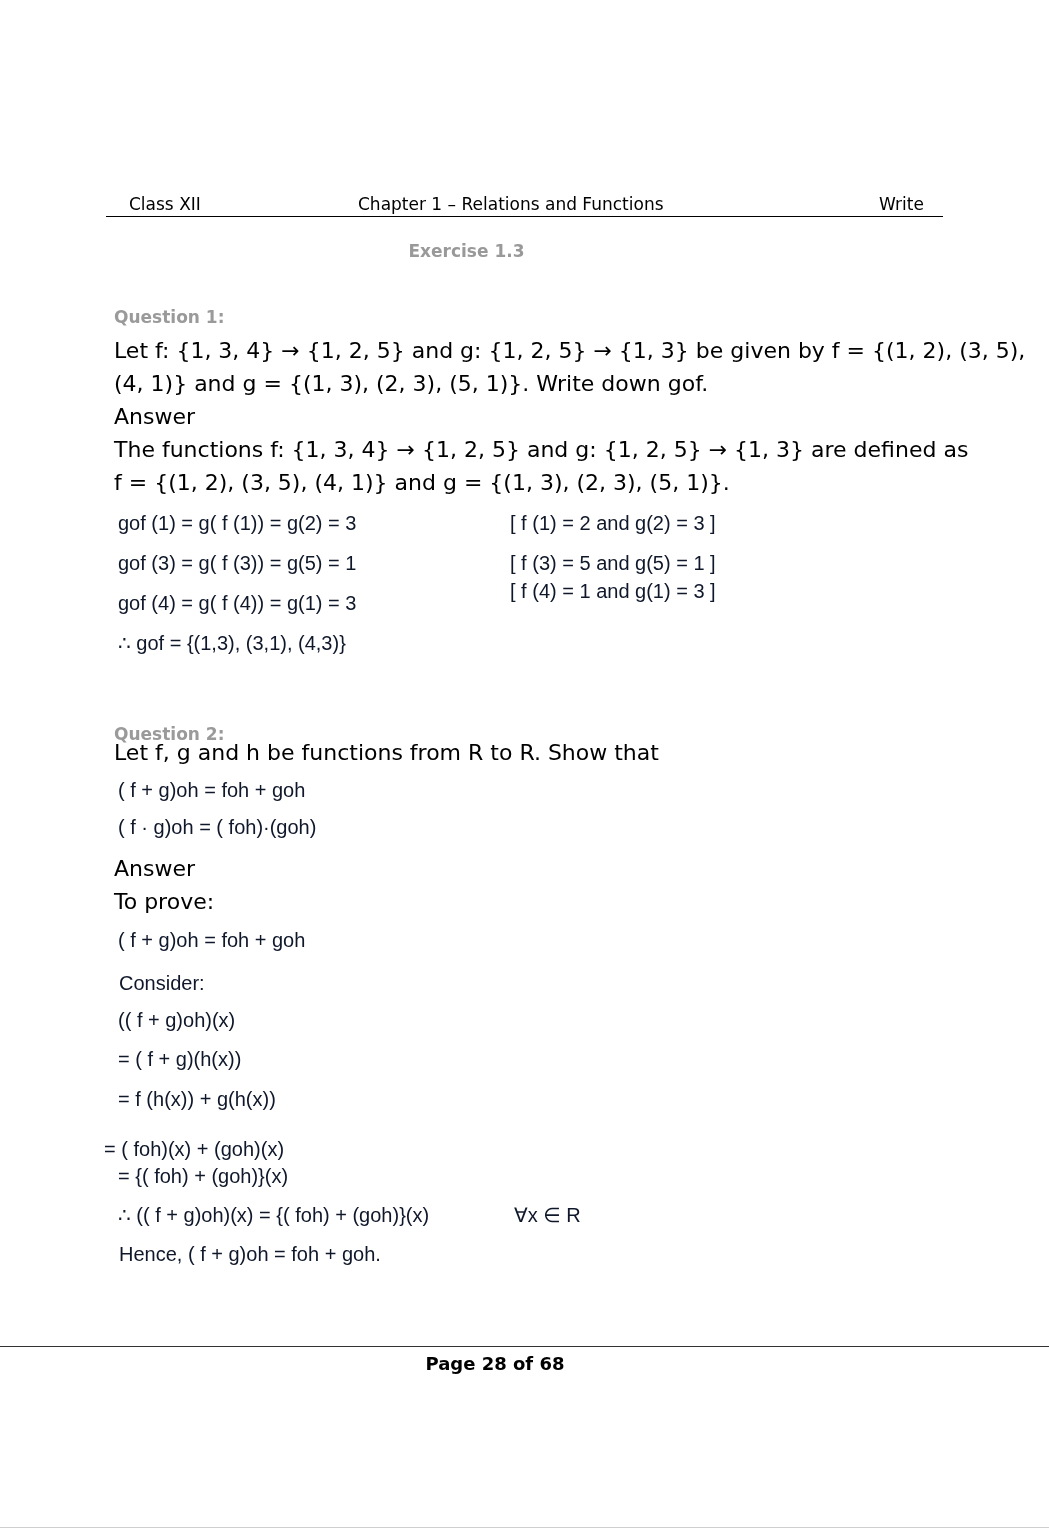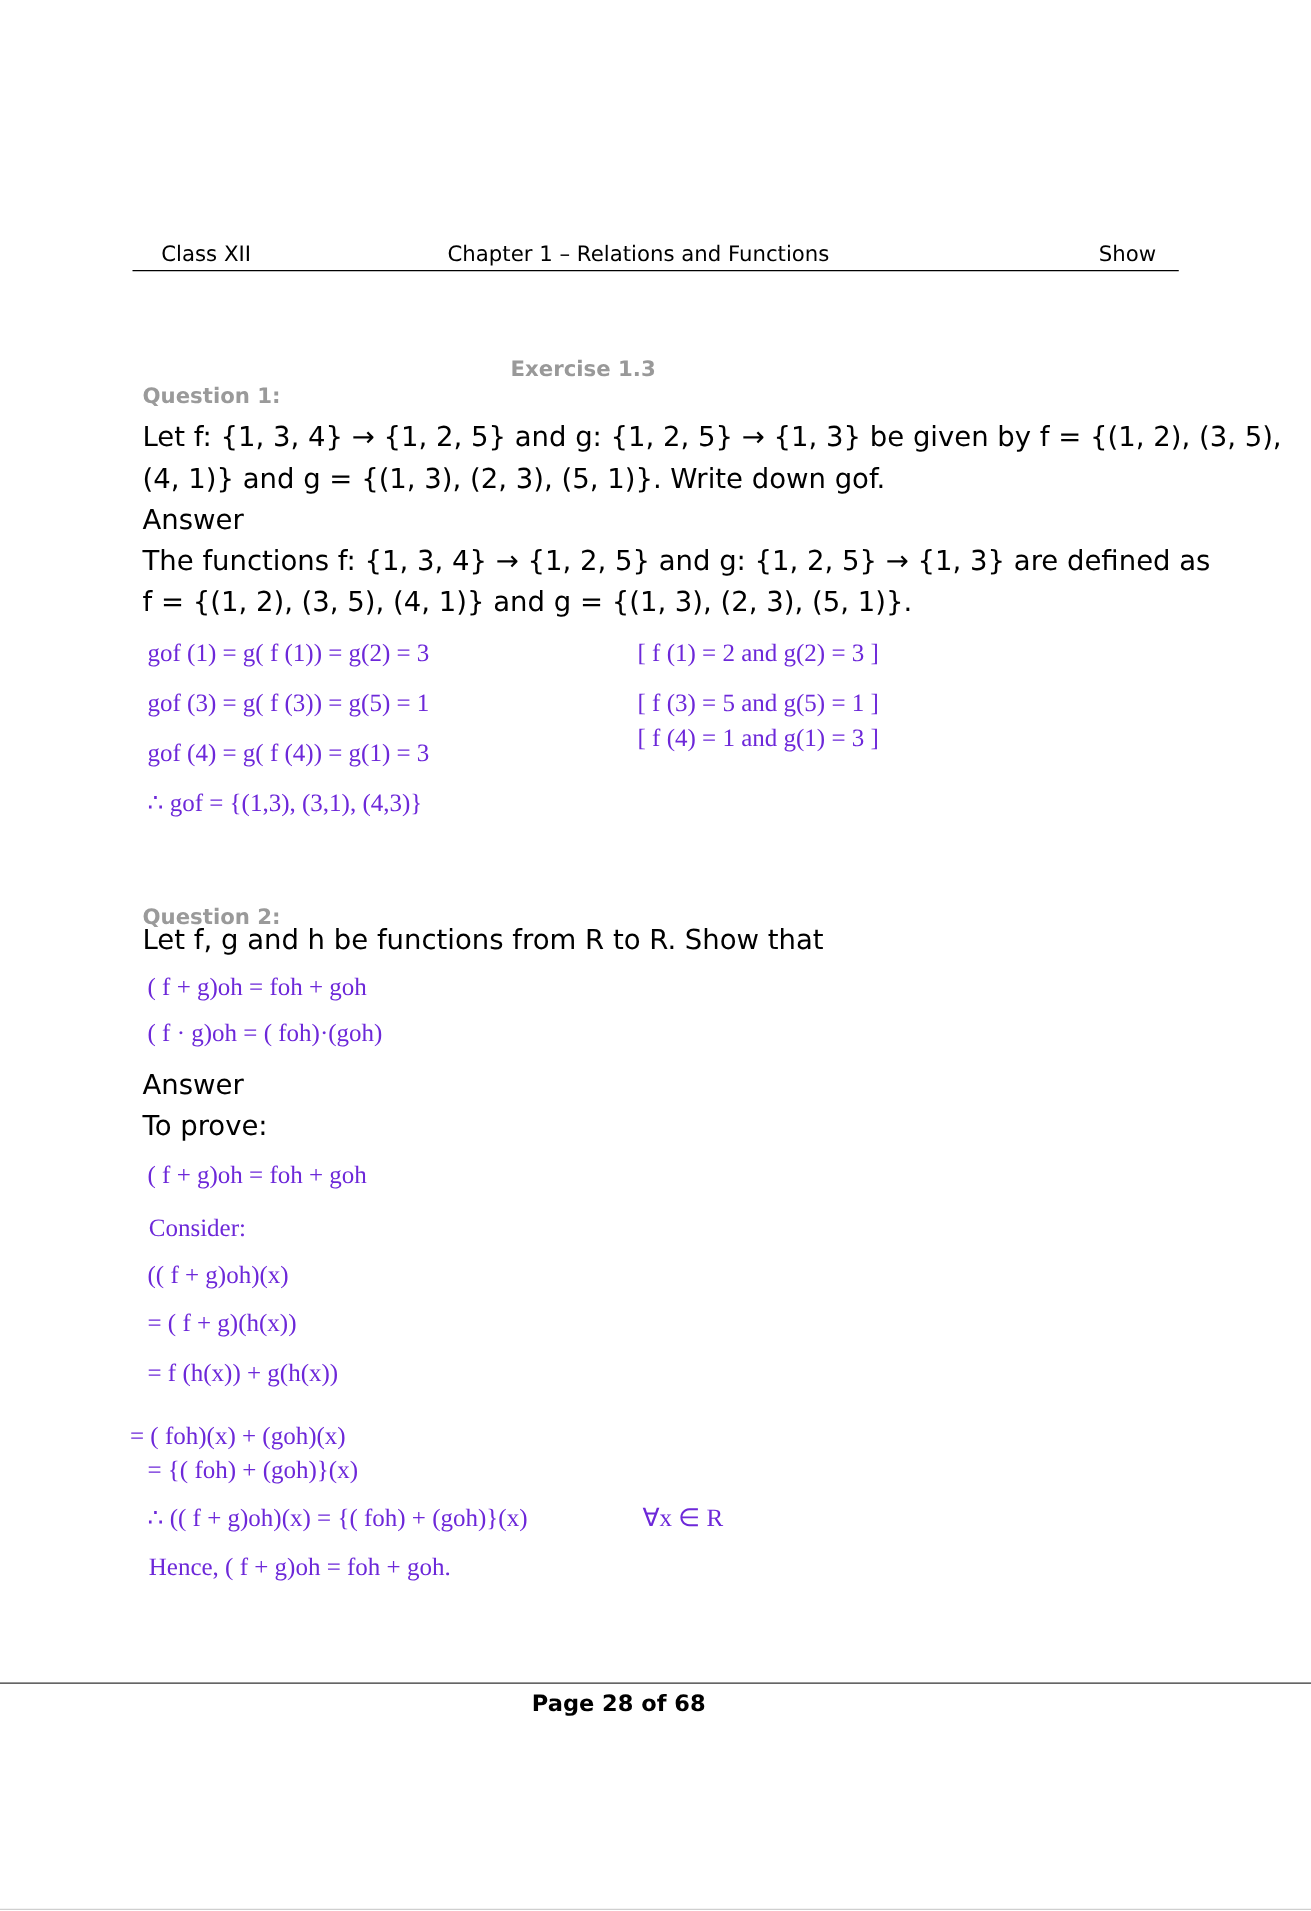--- a/index.html
+++ b/index.html
@@ -3,34 +3,34 @@
   <meta charset="utf-8">
   <style>
     html, body { margin: 0; padding: 0; }
     body {
       width: 1049px; height: 1529px; background: #ffffff; position: relative;
       font-family: "DejaVu Sans", sans-serif; color: #000; overflow: hidden;
     }
     .abs { position: absolute; }
     .hdr { top: 193px; font-size: 17px; line-height: 22px; }
     .hdr-line { left: 106px; top: 216px; width: 837px; height: 0; border-top: 1.5px solid #000; }
-    .exercise { top: 241px; left: 0; width: 933px; text-align: center; font-weight: bold; font-size: 17px; color: #999999; margin-top: 45px; }
+    .exercise { top: 241px; left: 0; width: 933px; text-align: center; font-weight: bold; font-size: 17px; color: #999999; }
     .qtitle { font-weight: bold; font-size: 17px; color: #9a9a9a; left: 114px; }
     .txt { left: 114px; font-size: 22px; line-height: 22px; white-space: nowrap; }
-    .math { font-family: Liberation Serif, serif; font-size: 20px; line-height: 26px; white-space: nowrap; color: #6d28d9; }
+    .math { font-family: Liberation Sans, sans-serif; font-size: 20px; line-height: 26px; white-space: nowrap; color: #0f172a; }
     .footer-line { left: 0; top: 1346px; width: 1049px; border-top: 1.5px solid #333; }
     .footer { top: 1353px; left: 0; width: 990px; text-align: center; font-weight: bold; font-size: 18px; }
     .bottom-line { left: 0; top: 1527px; width: 1049px; border-top: 1px solid #cfcfcf; }
   </style>
 </head>
 <body>
 
 <div class="abs hdr" style="left:129px;">Class XII</div>
 <div class="abs hdr" style="left:358px;">Chapter 1 – Relations and Functions</div>
-<div class="abs hdr" style="left:879px;">Show</div>
+<div class="abs hdr" style="left:879px;">Write</div>
 <div class="abs hdr-line"></div>
 
 <div class="abs exercise">Exercise 1.3</div>
 
 <div class="abs qtitle" style="top:307px;">Question 1:</div>
 <div class="abs txt" style="top:340px;">Let f: {1, 3, 4} → {1, 2, 5} and g: {1, 2, 5} → {1, 3} be given by f = {(1, 2), (3, 5),</div>
 <div class="abs txt" style="top:373px;">(4, 1)} and g = {(1, 3), (2, 3), (5, 1)}. Write down gof.</div>
 <div class="abs txt" style="top:406px;">Answer</div>
 <div class="abs txt" style="top:439px;">The functions f: {1, 3, 4} → {1, 2, 5} and g: {1, 2, 5} → {1, 3} are defined as</div>
 <div class="abs txt" style="top:472px;">f = {(1, 2), (3, 5), (4, 1)} and g = {(1, 3), (2, 3), (5, 1)}.</div>

